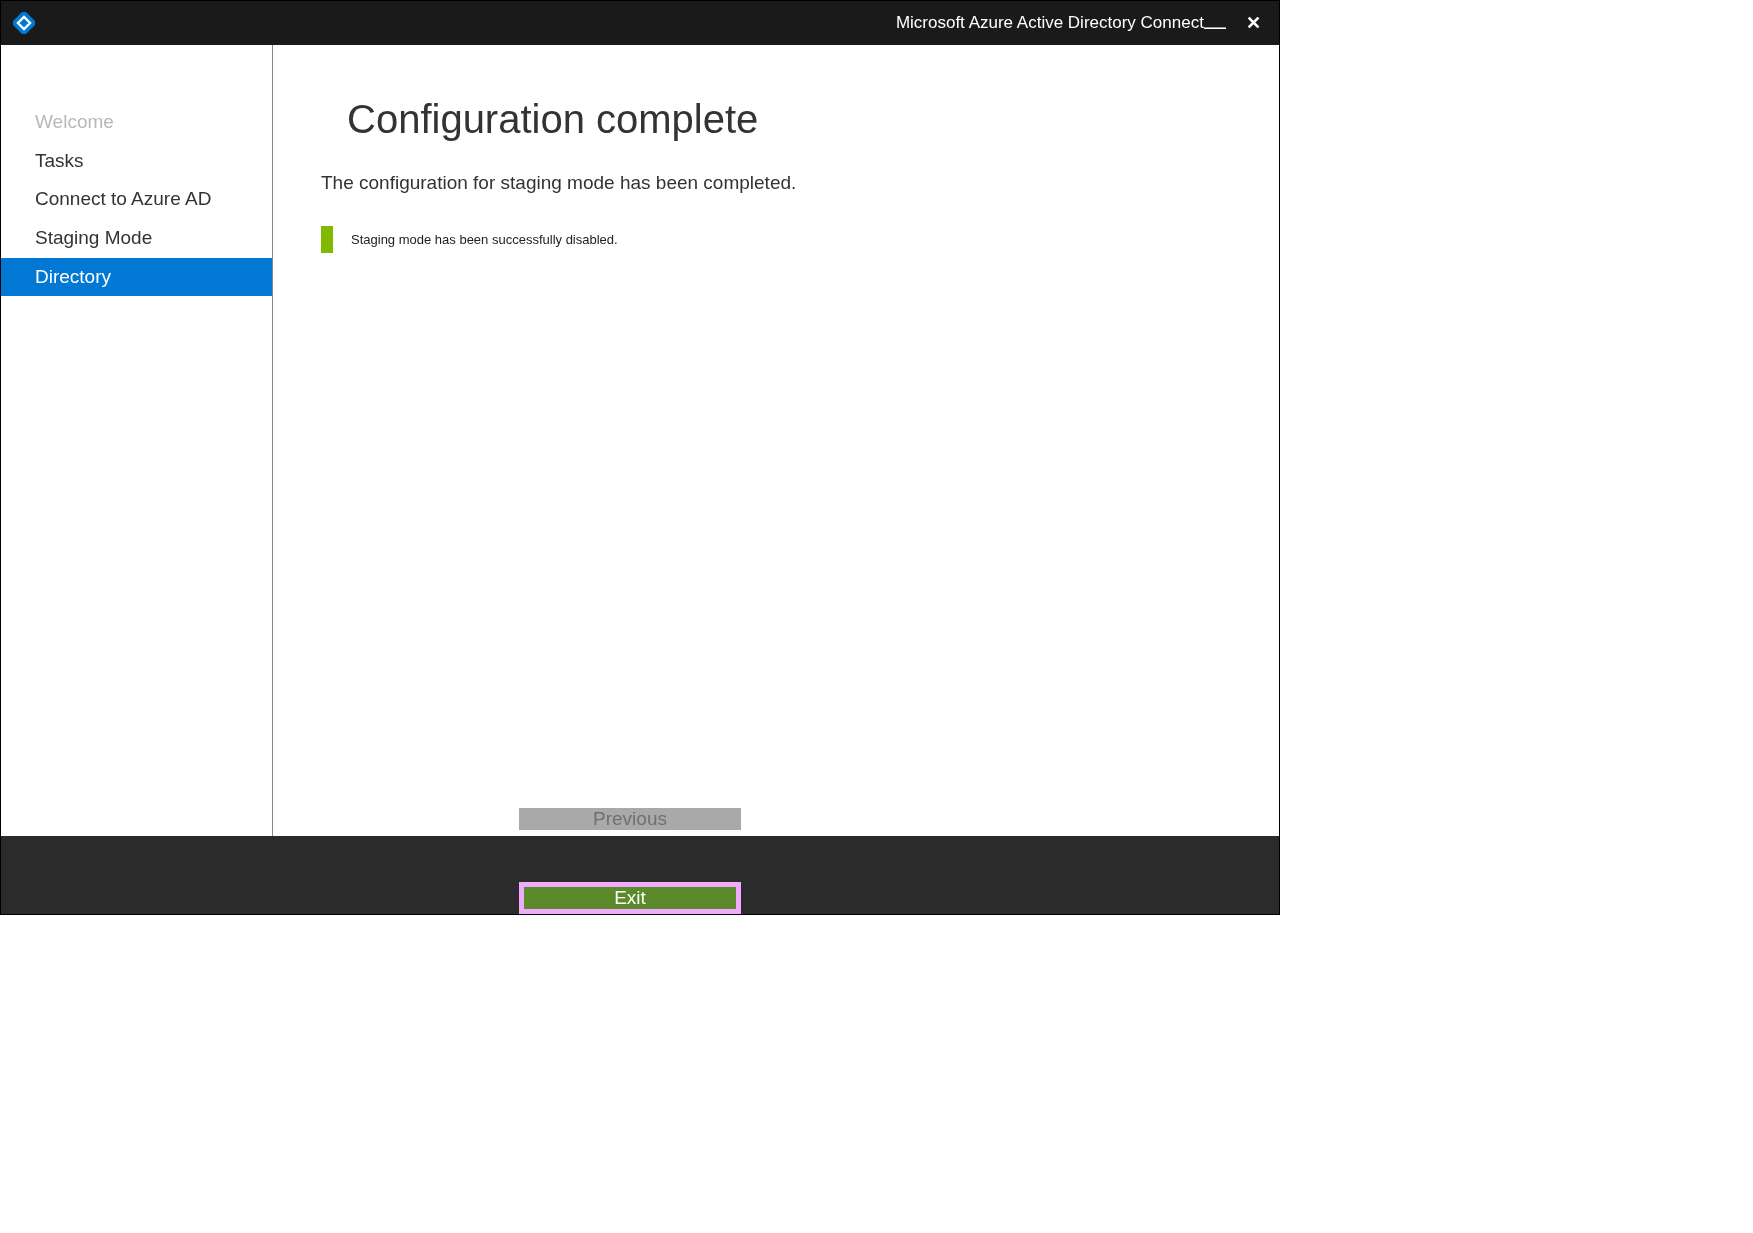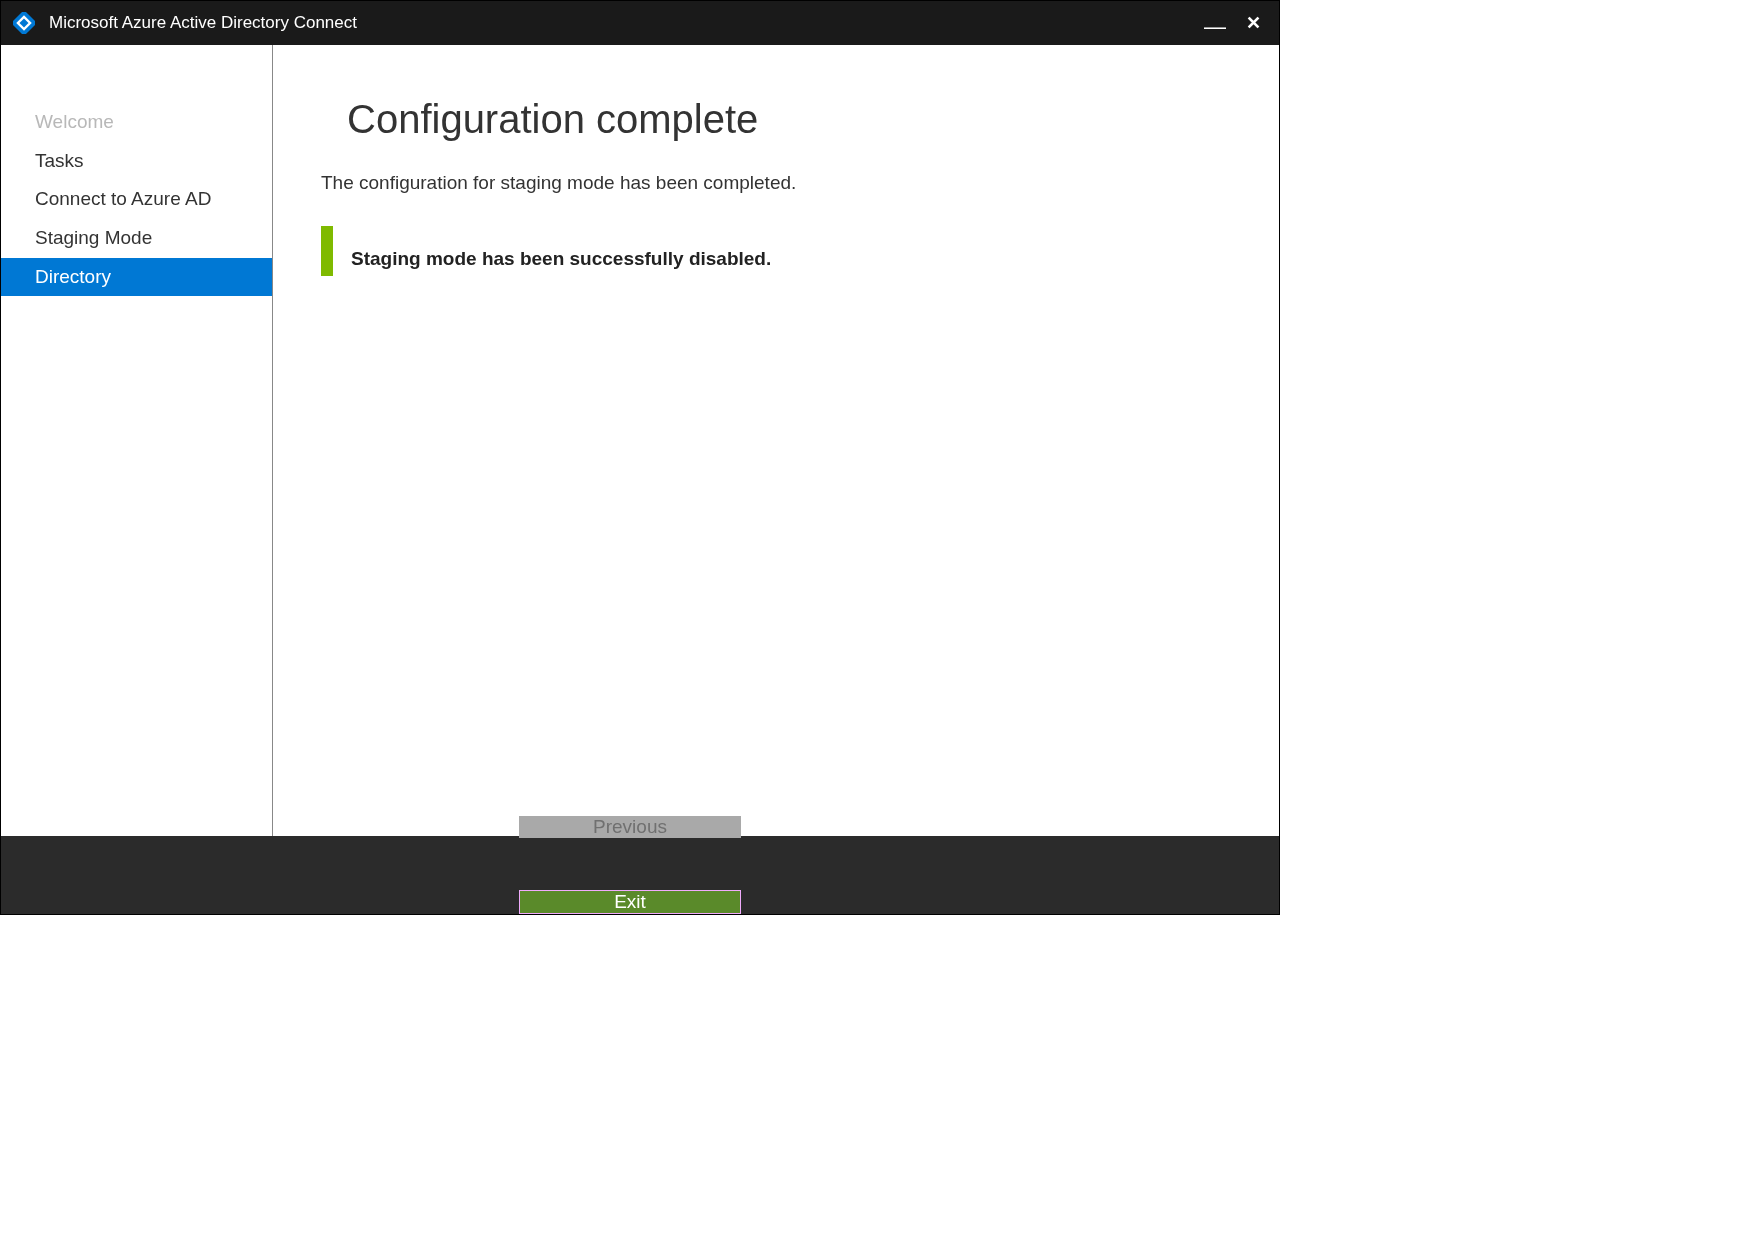--- a/index.html
+++ b/index.html
@@ -22,20 +22,21 @@
       border: 1px solid #000;
     }
     .titlebar {
       background: #1a1a1a;
       color: #fff;
       height: 44px;
       display: flex;
       align-items: center;
       padding: 0 10px;
       flex-shrink: 0;
+      text-align: right;
     }
     .titlebar-icon {
       width: 22px;
       height: 22px;
       margin-right: 14px;
       margin-left: 2px;
     }
     .titlebar-title {
       font-size: 17px;
       font-weight: 400;
@@ -105,25 +106,24 @@
     .status-block {
       display: flex;
       align-items: stretch;
     }
     .status-bar {
       width: 12px;
       background: #7fba00;
       flex-shrink: 0;
     }
     .status-text {
-      font-size: 19px;
-      font-weight: 700;
+      font-size: 13px;
+      font-weight: 400;
       color: #222;
       padding: 6px 0 6px 18px;
-      margin-top: 16px;
     }
     .footer {
       background: #2b2b2b;
       height: 78px;
       flex-shrink: 0;
       display: flex;
       align-items: center;
       justify-content: flex-end;
       padding-right: 20px;
       gap: 52px;
@@ -140,21 +140,21 @@
       justify-content: center;
     }
     .btn-previous {
       background: #a9a9a9;
       color: #707070;
       cursor: not-allowed;
     }
     .btn-exit {
       background: #5a8a2a;
       color: #fff;
-      border: 1px solid #f0abfc;
+      border: 5px solid #f0abfc;
     }
   </style>
 </head>
 <body>
 
 <div class="window">
   <div class="titlebar">
     <span class="titlebar-icon">
       <svg viewBox="0 0 24 24" width="22" height="22">
         <rect x="2" y="2" width="20" height="20" fill="#0078d4" transform="rotate(45 12 12)"></rect>

